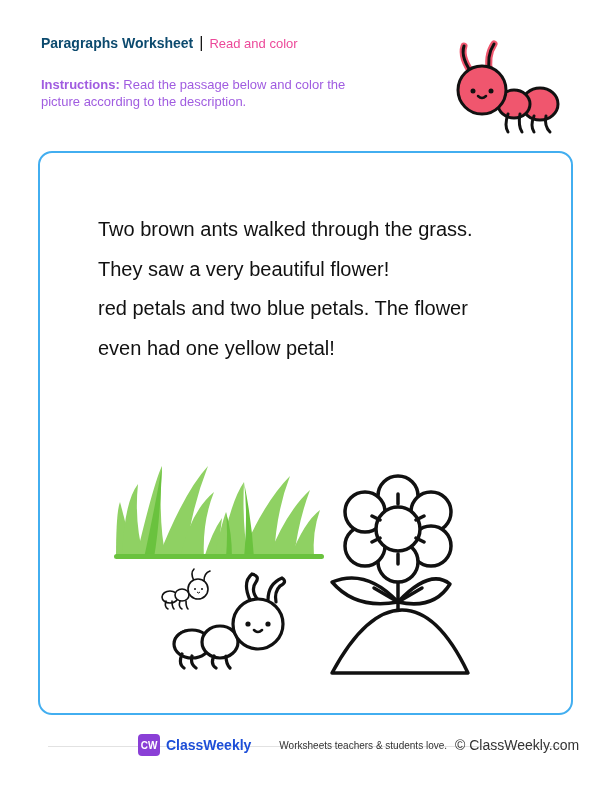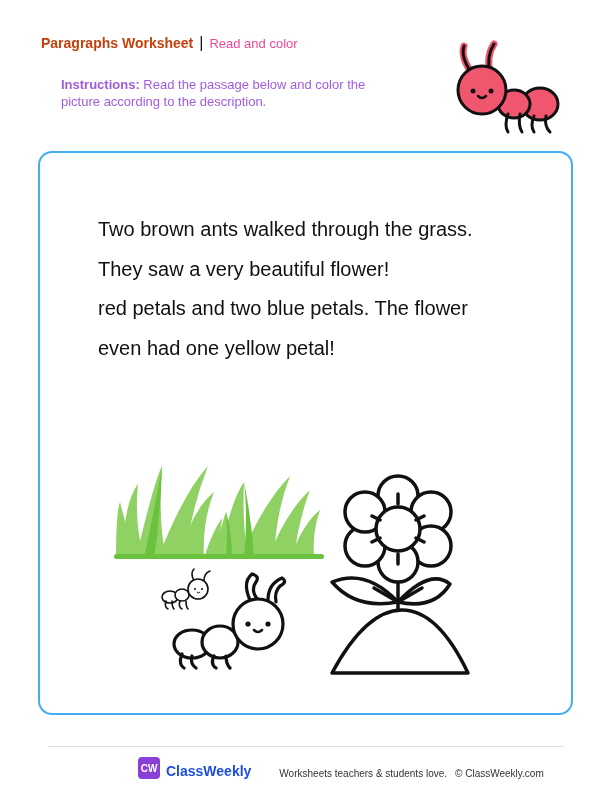--- a/index.html
+++ b/index.html
@@ -1,33 +1,33 @@
 <!DOCTYPE html>
 <html><head>
 <meta charset="utf-8">
 <style>
   html, body { margin:0; padding:0; background:#ffffff; }
   body { width:612px; height:792px; position:relative; overflow:hidden; font-family:"Liberation Sans", sans-serif; color:#111; }
   .header { position:absolute; left:41px; top:34px; font-size:14px; display:flex; align-items:center; }
-  .header .title { font-weight:bold; font-size:14px; color:#c2410c; }
+  .header .title { font-weight:bold; font-size:14px; color:#0c4a6e; }
   .header .sep { margin:0 6px; font-size:16px; color:#111; }
   .header .subtitle { font-size:13px; color:#ec4899; }
-  .instructions { position:absolute; left:41px; top:76px; width:340px; font-size:13px; line-height:17px; color:#a05ce0;margin-left:20px; }
+  .instructions { position:absolute; left:41px; top:76px; width:340px; font-size:13px; line-height:17px; color:#a05ce0; }
   .instructions b { font-weight:bold; }
   .mascot { position:absolute; left:446px; top:36px; width:120px; height:100px; }
   .card { position:absolute; left:38px; top:151px; width:535px; height:564px; border:2.5px solid #42aef0; border-radius:14px; box-sizing:border-box; }
   .passage { position:absolute; left:98px; top:210px; font-size:20px; line-height:39.5px; color:#111; }
   .passage div { white-space:nowrap; }
   .art { position:absolute; }
   .footer-line { position:absolute; left:48px; top:746px; width:516px; height:1px; background:#e2e2e2; }
-  .footer { position:absolute; left:121px; top:757px; display:flex; align-items:flex-end;padding-left:17px; }
+  .footer { position:absolute; left:121px; top:734px; display:flex; align-items:center;padding-left:17px; }
   .logo-badge { width:22px; height:22px; border-radius:4px; background:#8a3fd6; color:#fff; font-weight:bold; font-size:10px; display:flex; align-items:center; justify-content:center; }
   .brand { margin-left:6px; font-weight:bold; font-size:14px; color:#1d4ed8; }
   .tagline { margin-left:28px; font-size:10px; color:#333; }
-  .copyright { margin-left:8px; font-size:10px; color:#333; }
+  .copyright { margin-left:8px; font-size:14px; color:#333; }
 </style>
 </head>
 <body>
 
 <div class="header">
   <span class="title">Paragraphs Worksheet</span>
   <span class="sep">|</span>
   <span class="subtitle">Read and color</span>
 </div>
 

